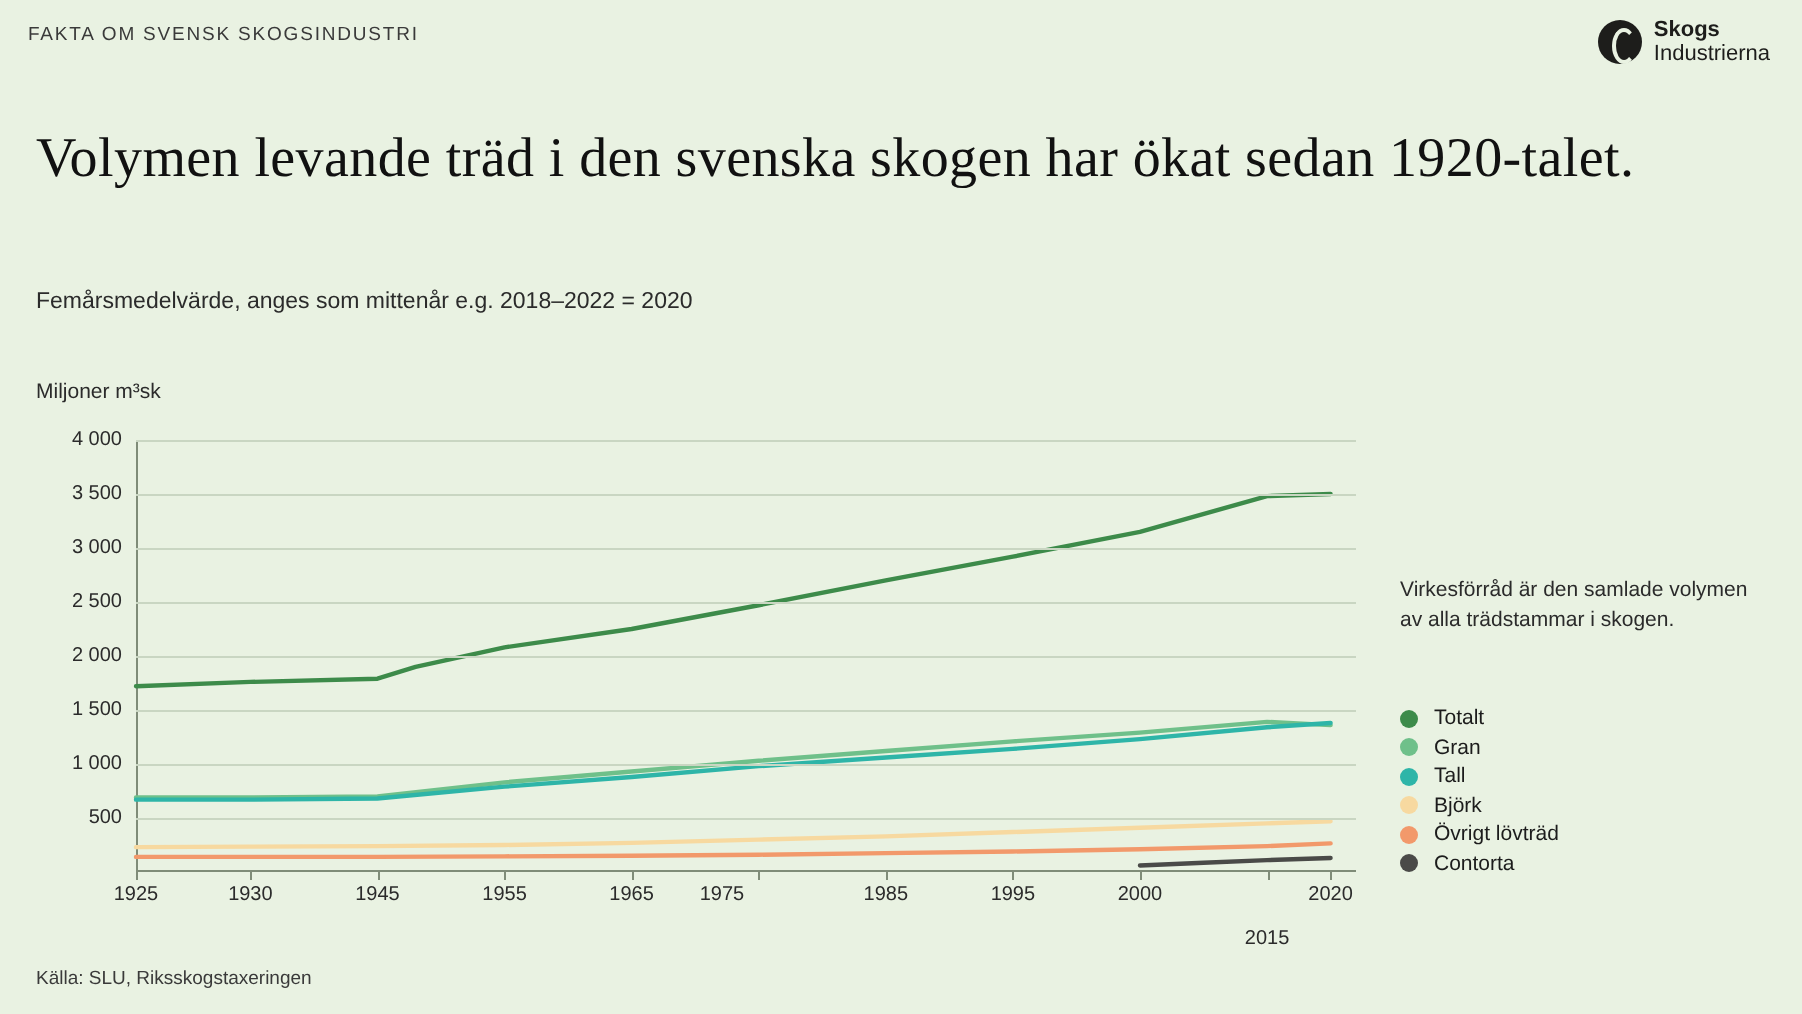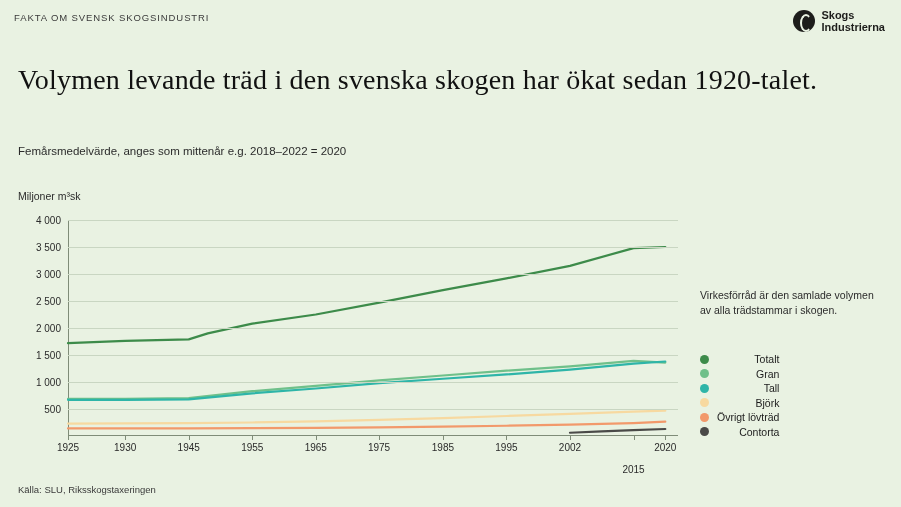--- a/index.html
+++ b/index.html
@@ -24,21 +24,21 @@
   .logo-mark {
     width:22px; height:22px; border-radius:50%;
     background:#1d1d1b; position:relative;
   }
   .logo-mark::before{
     content:""; position:absolute; left:7px; top:4px;
     width:8px; height:14px; border:2px solid #e9f2e2; border-radius:50%;
     border-right-color:transparent;
   }
   .logo-text { line-height:1.05; font-size:11px; font-weight:bold; color:#1d1d1b; }
-  .logo-text div:nth-child(2){ font-weight:bold; }
+  .logo-text div:nth-child(2){ font-weight:normal; }
 
   h1.title {
     position:absolute; left:18px; top:62px;
     margin:0; font-family:"Liberation Serif", serif;
     font-size:28px; font-weight:normal; line-height:1.28; color:#111;
     letter-spacing:0.2px;
   }
   .subtitle {
     position:absolute; left:18px; top:145px;
     font-size:11.5px; color:#2b2b2b;
@@ -84,21 +84,21 @@
 
   
   .note {
     position:absolute; left:700px; top:288px; width:180px;
     font-size:10.5px; line-height:1.45; color:#2b2b2b;
   }
   .legend {
     position:absolute; left:700px; top:352px;
   }
   .legend-row {
-    display:flex; align-items:center; gap:8px; height:14.5px;justify-content:space-between;
+    display:flex; align-items:center; gap:8px; height:14.5px;
   }
   .legend-dot { width:9px; height:9px; border-radius:50%; flex:none; }
   .legend-label { font-size:10.5px; color:#1c1c1c; }
 
   .source {
     position:absolute; left:18px; top:484px;
     font-size:9.5px; color:#3a3a3a;
   }
 </style>
 </head>
@@ -150,27 +150,27 @@
       <div class="xlabel" style="left: 0px;">1925</div>
       <div class="tick" style="left: 57.1875px;"></div>
       <div class="xlabel" style="left: 57.1875px;">1930</div>
       <div class="tick" style="left: 120.729px;"></div>
       <div class="xlabel" style="left: 120.729px;">1945</div>
       <div class="tick" style="left: 184.271px;"></div>
       <div class="xlabel" style="left: 184.271px;">1955</div>
       <div class="tick" style="left: 247.812px;"></div>
       <div class="xlabel" style="left: 247.812px;">1965</div>
       <div class="tick" style="left: 311.354px;"></div>
-      <div class="xlabel" style="left: 311px;">1975</div>
+      <div class="xlabel" style="left: 293px;">1975</div>
       <div class="tick" style="left: 374.896px;"></div>
       <div class="xlabel" style="left: 374.896px;">1985</div>
       <div class="tick" style="left: 438.438px;"></div>
       <div class="xlabel" style="left: 438.438px;">1995</div>
       <div class="tick" style="left: 501.979px;"></div>
-      <div class="xlabel" style="left: 501.979px;">2002</div>
+      <div class="xlabel" style="left: 501.979px;">2000</div>
       <div class="tick" style="left: 565.521px;"></div>
       <div class="xlabel" style="left: 565.521px; margin-top: 28px;">2015</div>
       <div class="tick" style="left: 597.292px;"></div>
       <div class="xlabel" style="left: 597.292px;">2020</div>
     </div>
 </div>
 
 <div class="note">Virkesförråd är den samlade volymen av alla trädstammar i skogen.</div>
 
 <div class="legend" id="legend">

